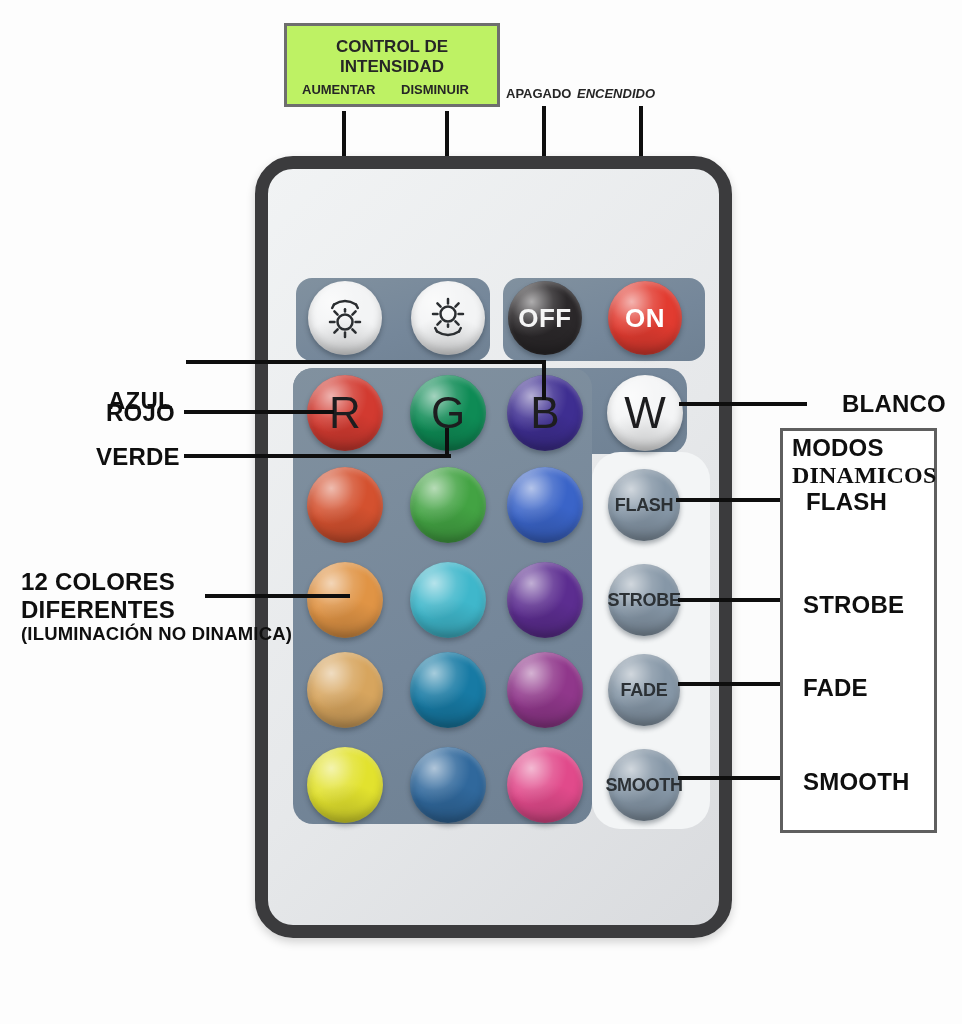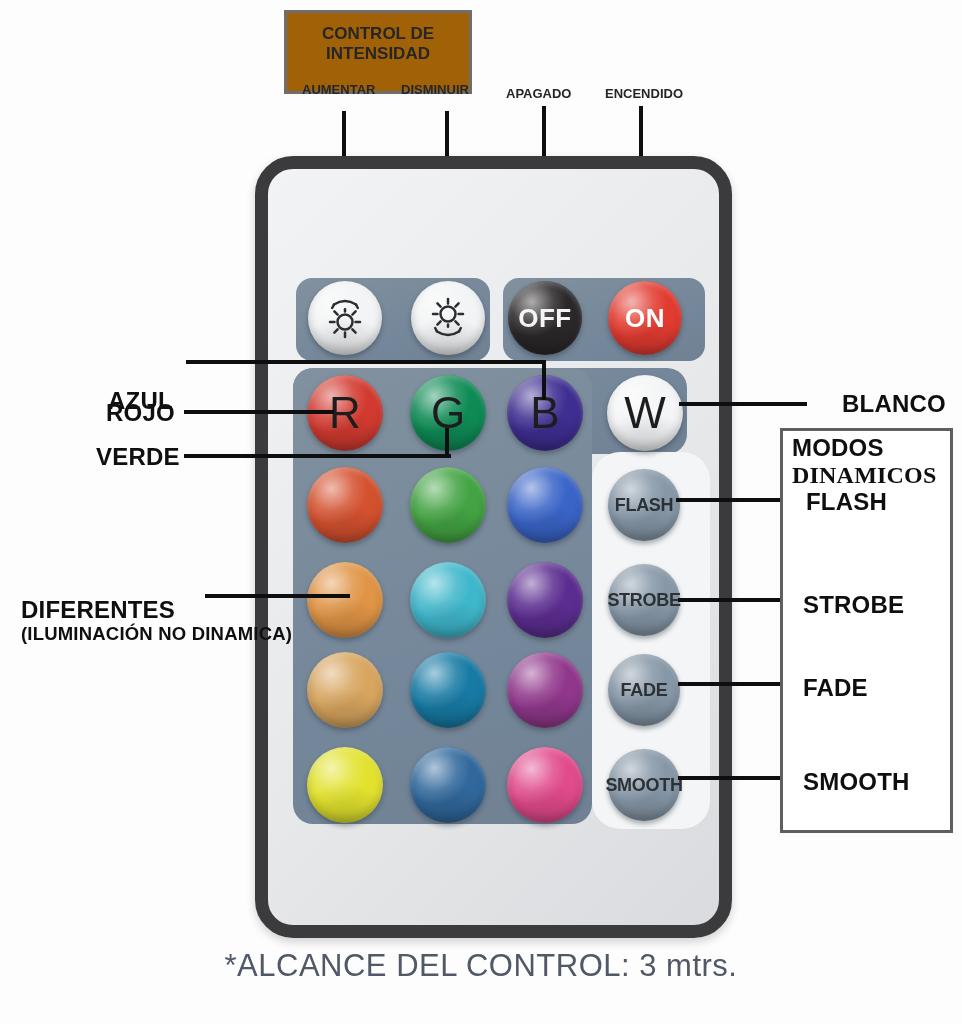--- a/index.html
+++ b/index.html
@@ -9,26 +9,26 @@
 
   
   .hline,.vline{position:absolute;background:#0e0e0e;}
   .hline{height:4px;}
   .vline{width:4px;}
 
   
   .lbl{position:absolute;color:#0f0f0f;font-weight:bold;font-size:24px;letter-spacing:.2px;white-space:nowrap;}
   .lbl-sm{position:absolute;color:#262626;font-weight:bold;font-size:13px;white-space:nowrap;}
 
-  .intensity-box{position:absolute;left:284px;top:10px;width:188px;height:84px;
-                 border:3px solid #6e6e6e;background:#a16207;box-sizing:border-box;}
+  .intensity-box{position:absolute;left:284px;top:23px;width:216px;height:84px;
+                 border:3px solid #6e6e6e;background:#bef264;box-sizing:border-box;}
   .intensity-title{position:absolute;left:0;top:11px;width:100%;text-align:center;
                    font-size:17px;font-weight:bold;color:#262626;}
 
-  .modes-box{position:absolute;left:780px;top:428px;width:173px;height:405px;
+  .modes-box{position:absolute;left:780px;top:428px;width:157px;height:405px;
              border:3px solid #5f5f5f;background:#ffffff;box-sizing:border-box;}
 
   .footnote{position:absolute;left:0;top:948px;width:962px;text-align:center;
             font-size:31px;color:#515866;letter-spacing:.5px;}
 
   
   .remote{position:absolute;left:255px;top:156px;width:477px;height:782px;box-sizing:border-box;
           border:13px solid #3b3b3d;border-radius:38px;
           background:linear-gradient(135deg,#f1f3f4 0%,#e6e8ea 55%,#d9dbde 100%);
           box-shadow:0 4px 10px rgba(0,0,0,.18);}
@@ -50,21 +50,21 @@
 <body>
 
 <div class="canvas">
 
   <div class="intensity-box">
     <div class="intensity-title">CONTROL DE INTENSIDAD</div>
   </div>
   <div class="lbl-sm" style="left:302px;top:82px;">AUMENTAR</div>
   <div class="lbl-sm" style="left:401px;top:82px;">DISMINUIR</div>
   <div class="lbl-sm" style="left:506px;top:86px;">APAGADO</div>
-  <div class="lbl-sm" style="left:605px;top:86px;">ENCENDIDO</div>
+  <div class="lbl-sm" style="left:577px;top:86px;font-style:italic;">ENCENDIDO</div>
 
   <div class="vline" style="left:342px;top:111px;height:192px;"></div>
   <div class="vline" style="left:445px;top:111px;height:192px;"></div>
   <div class="vline" style="left:542px;top:106px;height:200px;"></div>
   <div class="vline" style="left:639px;top:106px;height:200px;"></div>
 
   <div class="remote"></div>
   <div class="panel" style="left:296px;top:278px;width:194px;height:83px;border-radius:16px;"></div>
   <div class="panel" style="left:503px;top:278px;width:202px;height:83px;border-radius:16px;"></div>
   <div class="panel" style="left:293px;top:368px;width:394px;height:86px;"></div>
@@ -163,27 +163,27 @@
 
   <div class="hline" style="left:679px;top:402px;width:128px;"></div>
   <div class="hline" style="left:676px;top:498px;width:126px;"></div>
   <div class="hline" style="left:678px;top:598px;width:119px;"></div>
   <div class="hline" style="left:678px;top:682px;width:119px;"></div>
   <div class="hline" style="left:678px;top:776px;width:119px;"></div>
 
   <div class="lbl" style="left:108px;top:349px;margin-top:38px;">AZUL</div>
   <div class="lbl" style="left:106px;top:399px;">ROJO</div>
   <div class="lbl" style="left:96px;top:443px;">VERDE</div>
+  <div class="lbl" style="left:21px;top:568px;">12 COLORES</div>
   <div class="lbl" style="left:21px;top:596px;">DIFERENTES</div>
   <div class="lbl" style="left:21px;top:623px;font-size:18.5px;">(ILUMINACIÓN NO DINAMICA)</div>
 
   <div class="lbl" style="left:806px;top:390px;margin-left:36px;">BLANCO</div>
   <div class="modes-box">
     <div class="lbl" style="left:9px;top:3px;">MODOS</div>
     <div class="lbl" style="left:9px;top:31px;font-family:Liberation Serif, serif;">DINAMICOS</div>
     <div class="lbl" style="left:23px;top:57px;">FLASH</div>
     <div class="lbl" style="left:20px;top:160px;">STROBE</div>
     <div class="lbl" style="left:20px;top:243px;">FADE</div>
     <div class="lbl" style="left:20px;top:337px;">SMOOTH</div>
   </div>
 
-  <div class="footnote">*ALCANCE DEL CONTROL: 3 mtrs.</div>
 </div>
 
 </body></html>

